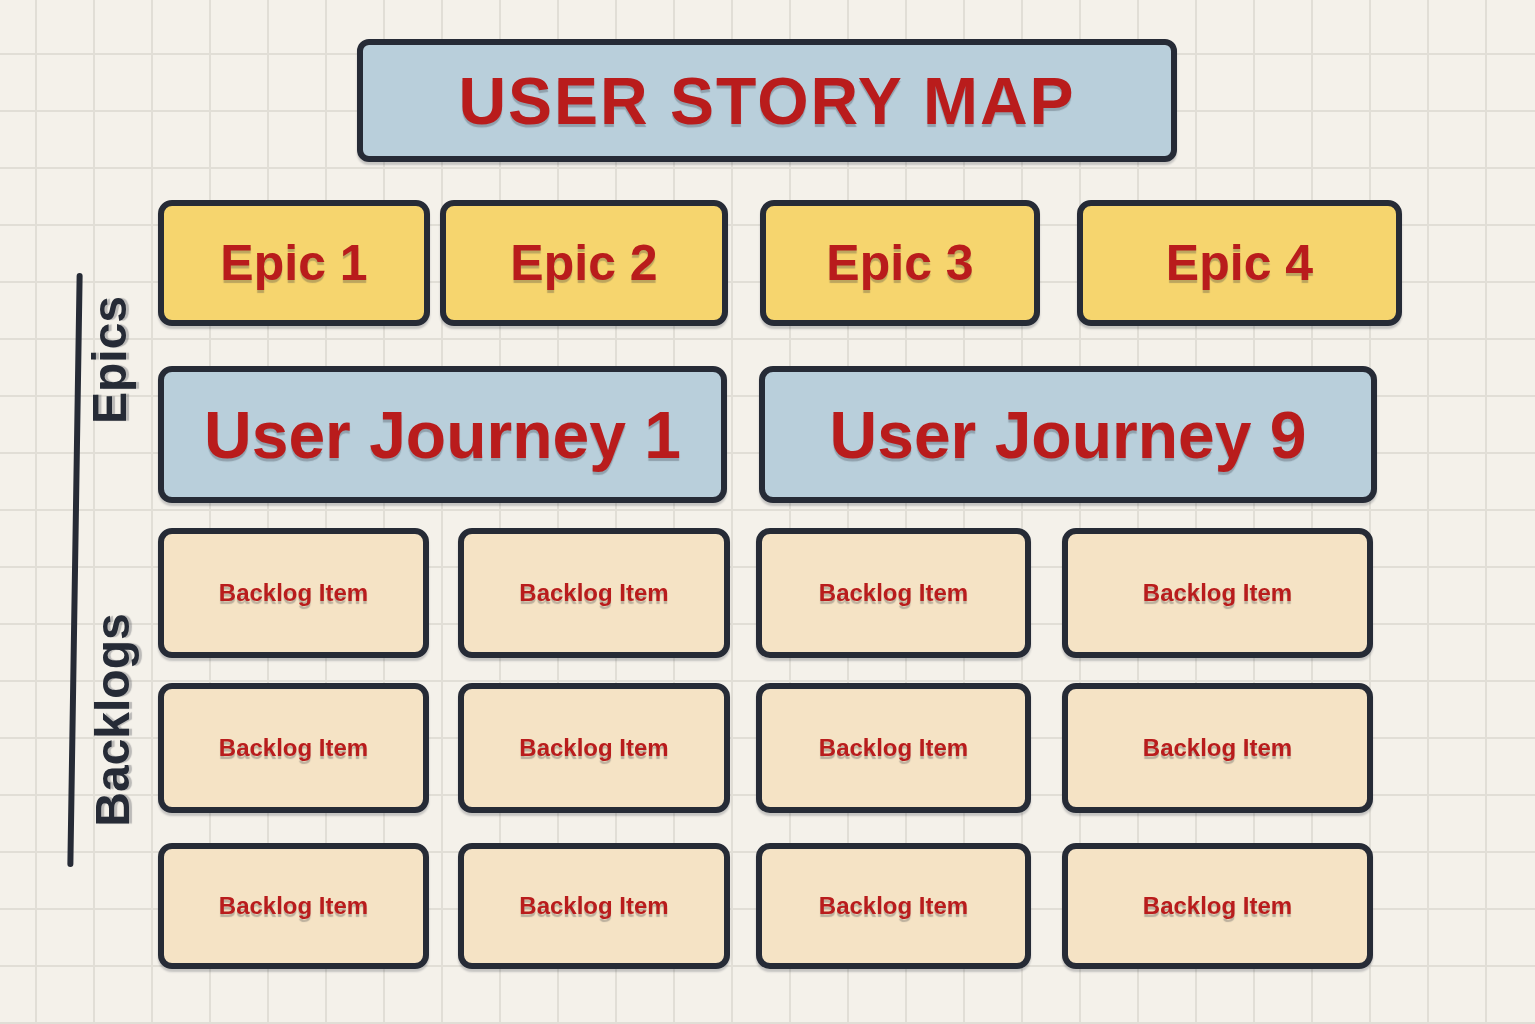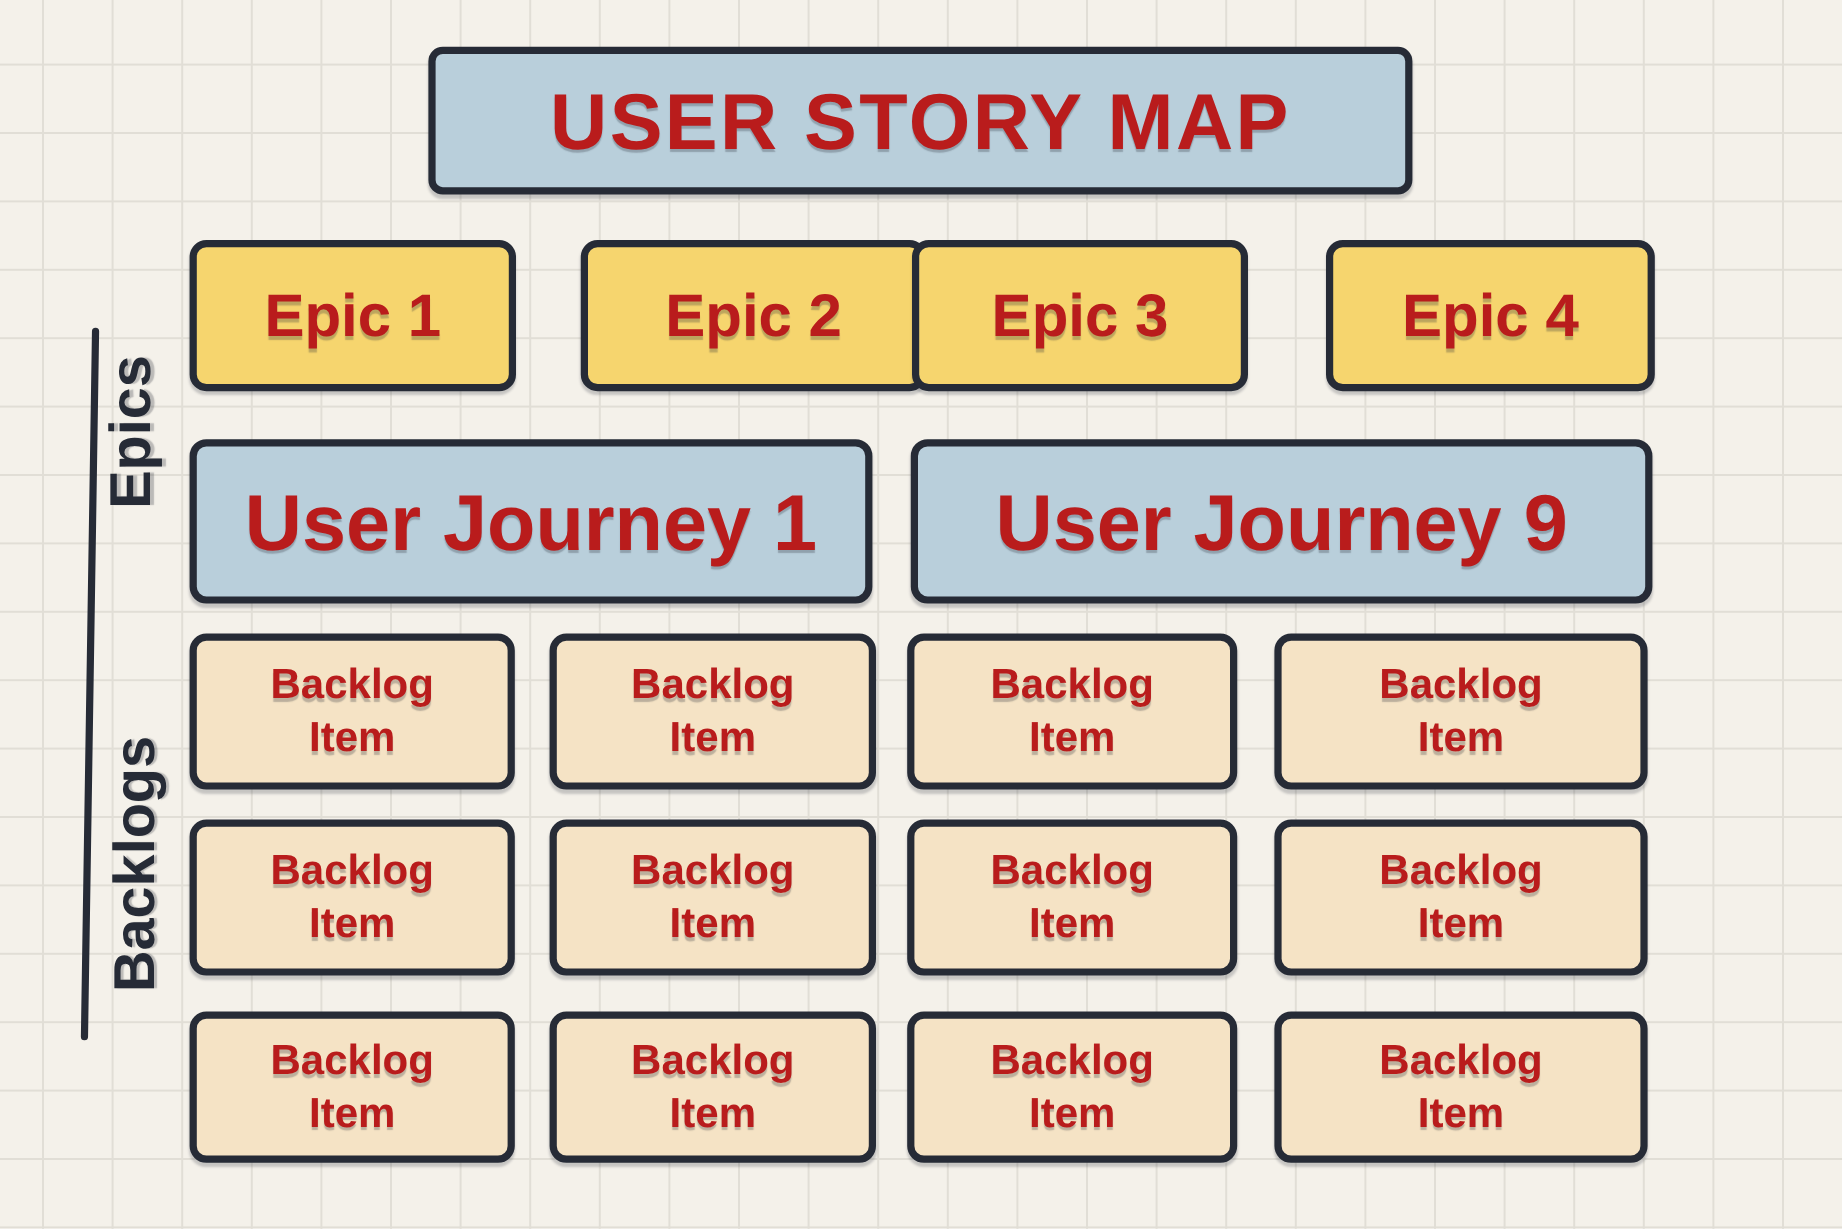--- a/index.html
+++ b/index.html
@@ -44,29 +44,29 @@
   .beige  { background: #f5e3c5; }
 
   .title-card {
     left: 357px; top: 39px; width: 820px; height: 123px;
     font-size: 66px;
     letter-spacing: 2px;
     border-radius: 12px;
   }
   .epic-card { top: 200px; height: 126px; font-size: 50px; }
   .epic-1 { left: 158px;  width: 272px; }
-  .epic-2 { left: 440px;  width: 288px; margin-left: 44px; }
+  .epic-2 { left: 440px;  width: 288px; }
   .epic-3 { left: 760px;  width: 280px; }
-  .epic-4 { left: 1105px; width: 274px; align-items: center; }
+  .epic-4 { left: 1077px; width: 325px; align-items: center; }
 
   .journey-card { top: 366px; height: 137px; font-size: 66px; }
   .journey-1 { left: 158px; width: 569px; }
   .journey-2 { left: 759px; width: 618px; }
 
-  .backlog-card { font-size: 35px; line-height: 1.25; justify-content: center; }
+  .backlog-card { font-size: 24px; line-height: 1.25; justify-content: center; }
   .backlog-card span { display: inline-block; max-width: 185px; }
   .brow-1 { top: 528px; height: 130px; }
   .brow-2 { top: 683px; height: 130px; }
   .brow-3 { top: 843px; height: 126px; }
   .bcol-1 { left: 158px;  width: 271px; }
   .bcol-2 { left: 458px;  width: 272px; }
   .bcol-3 { left: 756px;  width: 275px; }
   .bcol-4 { left: 1062px; width: 311px; }
 
   .axis-line {

